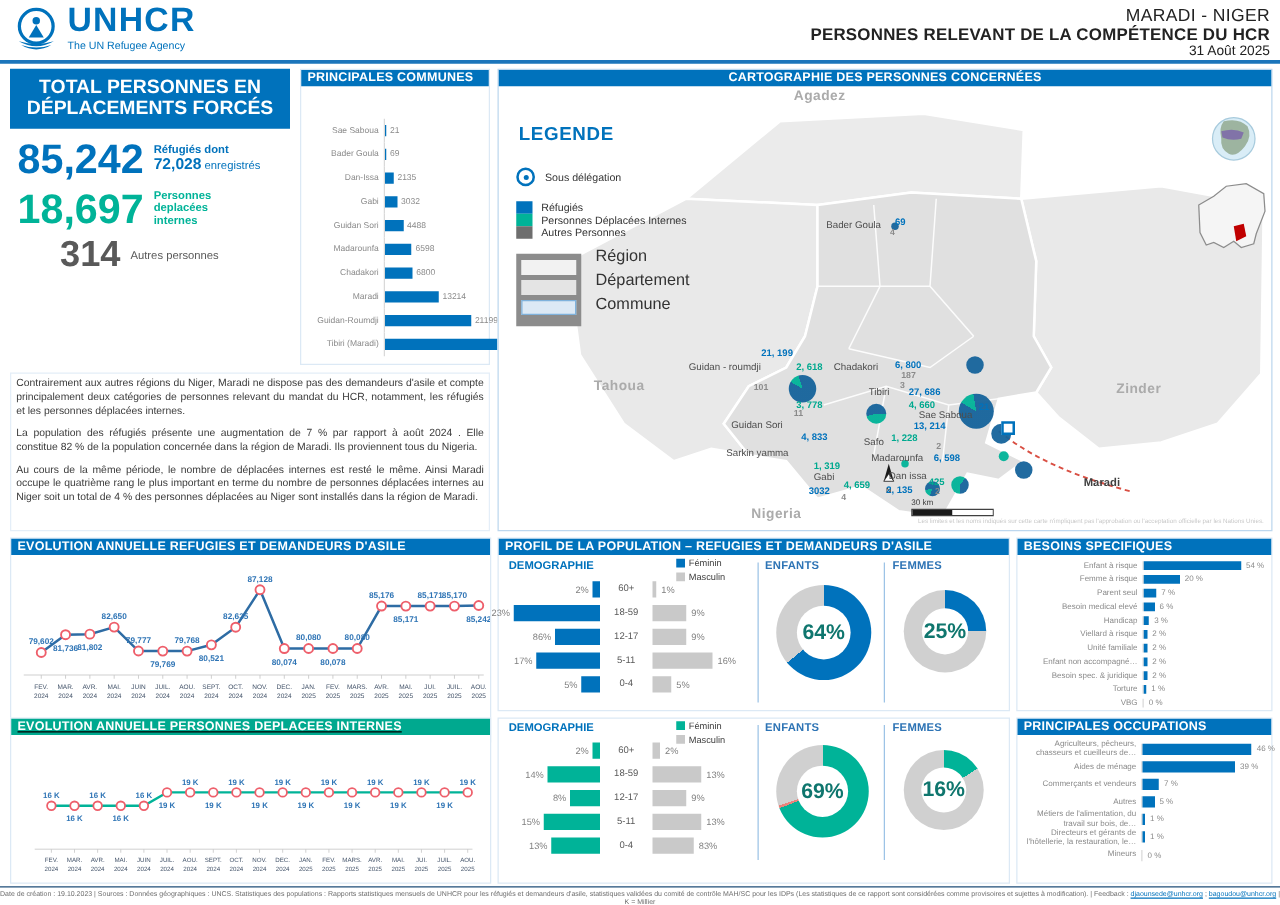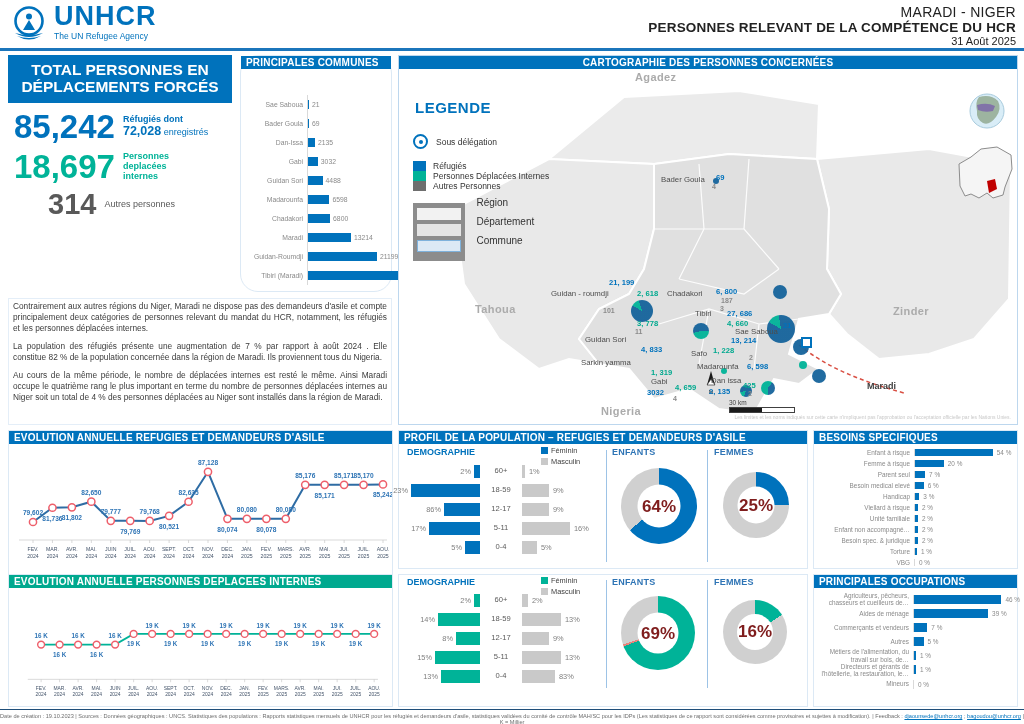--- a/index.html
+++ b/index.html
@@ -47,40 +47,40 @@
   .pyr-row{position:relative;height:19px;}
   .pyr-center{position:absolute;left:84px;width:36px;text-align:center;font-size:7.6px;color:#595959;top:4px;}
   .pyr-bar{position:absolute;top:3px;height:13px;}
   .pyr-val{position:absolute;top:5px;font-size:7.4px;color:#7f7f7f;white-space:nowrap;}
   .legend-box{position:absolute;font-size:7.4px;color:#404040;line-height:1.45;}
   .legend-box .sq{display:inline-block;width:7px;height:7px;margin-right:3px;vertical-align:-1px;}
   .donut-title{color:#2E74B5;font-weight:bold;font-size:9px;letter-spacing:.2px;}
   .donut{border-radius:50%;position:relative;}
   .donut .hole{position:absolute;left:50%;top:50%;transform:translate(-50%,-50%);
                background:#fff;border-radius:50%;display:flex;align-items:center;justify-content:center;}
-  .donut .pct{color:#7f1d1d;font-weight:bold;font-size:17px;text-align:right;}
+  .donut .pct{color:#0f766e;font-weight:bold;font-size:17px;text-align:right;}
   .vdiv{position:absolute;width:1px;background:#9DC3E6;}
   
   .map-name{position:absolute;font-size:7.8px;color:#4d4d4d;white-space:nowrap;}
   .m-blue{position:absolute;font-size:7.6px;font-weight:bold;color:#0072BC;white-space:nowrap;}
   .m-teal{position:absolute;font-size:7.6px;font-weight:bold;color:#00A98F;white-space:nowrap;}
   .m-gray{position:absolute;font-size:7px;font-weight:bold;color:#8a8a8a;white-space:nowrap;}
   .region-label{position:absolute;font-size:11px;font-weight:bold;color:#ABABAB;letter-spacing:.4px;}
   .city-label{position:absolute;font-size:9px;font-weight:bold;color:#404040;}
   .bubble{position:absolute;border-radius:50%;opacity:.95;}
   .legende{position:absolute;left:14px;top:30px;width:205px;}
   .legende h3{color:#0072BC;font-size:15px;font-weight:bold;margin:0 0 18px 2px;letter-spacing:.5px;}
   .leg-item{display:flex;align-items:center;font-size:8.5px;color:#333;margin-bottom:4px;}
   .leg-circle{width:11px;height:11px;border:2px solid #0072BC;border-radius:50%;background:#fff;
               display:flex;align-items:center;justify-content:center;margin-right:8px;flex:none;}
   .leg-circle i{width:4px;height:4px;background:#0072BC;border-radius:50%;}
   .leg-sq{width:13px;height:10px;margin-right:7px;flex:none;}
   .admin-box{margin-top:8px;background:#8C8C8C;width:44px;padding:5px 4px;display:inline-block;vertical-align:top;}
   .admin-box div{height:12px;margin-bottom:4px;}
-  .admin-labels{display:inline-block;vertical-align:top;margin-left:7px;font-size:10px;color:#333;line-height:1;}
+  .admin-labels{display:inline-block;vertical-align:top;margin-left:7px;font-size:13px;color:#333;line-height:1;}
   .admin-labels div{height:16px;padding-top:3px;}
   .map-disclaimer{position:absolute;right:6px;bottom:4px;font-size:5px;color:#C8C8C8;width:330px;text-align:right;}
   .scalebar{position:absolute;left:330px;top:330px;font-size:6.5px;color:#404040;}
   .scalebar .bar{width:64px;height:4px;border:1px solid #404040;display:flex;margin-top:1px;}
   .scalebar .bar i{display:block;height:100%;}
   .subdel{position:absolute;width:7px;height:7px;background:#fff;border:2px solid #0072BC;}
   
   #footer{left:0;top:709px;width:1024px;border-top:1px solid #1F4E79;padding-top:3px;
           text-align:center;font-size:5.6px;color:#6e6e6e;}
   #footer a{color:#0072BC;text-decoration:underline;}
@@ -129,21 +129,21 @@
     <div class="stat-row">
       <div class="stat-num" style="font-size:33px;color:#00B398;">18,697</div>
       <div class="stat-lab" style="color:#00B398;font-size:9px;font-weight:bold;width:80px;">Personnes deplacées internes</div>
     </div>
     <div class="stat-row" style="margin-left:40px;">
       <div class="stat-num" style="font-size:29px;color:#595959;">314</div>
       <div class="stat-lab" style="color:#595959;font-size:9px;">Autres personnes</div>
     </div>
   </div>
 
-  <div class="panel" style="left:240px;top:55px;width:152px;height:237px;border-radius:18px;">
+  <div class="panel" style="left:240px;top:55px;width:152px;height:237px;">
     <div class="panel-header">PRINCIPALES COMMUNES</div>
     <div id="communes-chart" style="padding:26px 2px 0 2px;">
         <div class="c-row">
           <div class="c-lab">Sae Saboua</div>
           <div class="c-barzone">
             <div class="c-bar" style="width: 1px;"></div>
             <div class="c-val">21</div>
           </div>
         </div>
         <div class="c-row">
@@ -591,21 +591,21 @@
         <div class="b-row" style="min-height: 11px;">
           <div class="b-lab" style="width: 96px;">VBG</div>
           <div class="b-barzone">
             <div class="b-bar" style="width: 0px; height: 7px; background: rgb(0, 114, 188);"></div>
             <div class="b-val">0 %</div>
           </div>
         </div>
       </div>
   </div>
 
-  <div class="panel" style="left:8px;top:574px;width:385px;height:133px;">
+  <div class="panel" style="left:8px;top:574px;width:385px;height:133px;text-decoration:underline;">
     <div class="panel-header teal">EVOLUTION ANNUELLE PERSONNES DEPLACEES INTERNES</div>
     <div id="idp-line"><svg width="383" height="118" viewBox="0 0 383 124">
           <line x1="10" x2="378" y1="96" y2="96" stroke="#C8C8C8" stroke-width=".7"></line>
           <line x1="24" x2="24" y1="96" y2="99" stroke="#C8C8C8" stroke-width=".7"></line>
           <line x1="43.44444444444444" x2="43.44444444444444" y1="96" y2="99" stroke="#C8C8C8" stroke-width=".7"></line>
           <line x1="62.888888888888886" x2="62.888888888888886" y1="96" y2="99" stroke="#C8C8C8" stroke-width=".7"></line>
           <line x1="82.33333333333333" x2="82.33333333333333" y1="96" y2="99" stroke="#C8C8C8" stroke-width=".7"></line>
           <line x1="101.77777777777777" x2="101.77777777777777" y1="96" y2="99" stroke="#C8C8C8" stroke-width=".7"></line>
           <line x1="121.22222222222221" x2="121.22222222222221" y1="96" y2="99" stroke="#C8C8C8" stroke-width=".7"></line>
           <line x1="140.66666666666666" x2="140.66666666666666" y1="96" y2="99" stroke="#C8C8C8" stroke-width=".7"></line>

